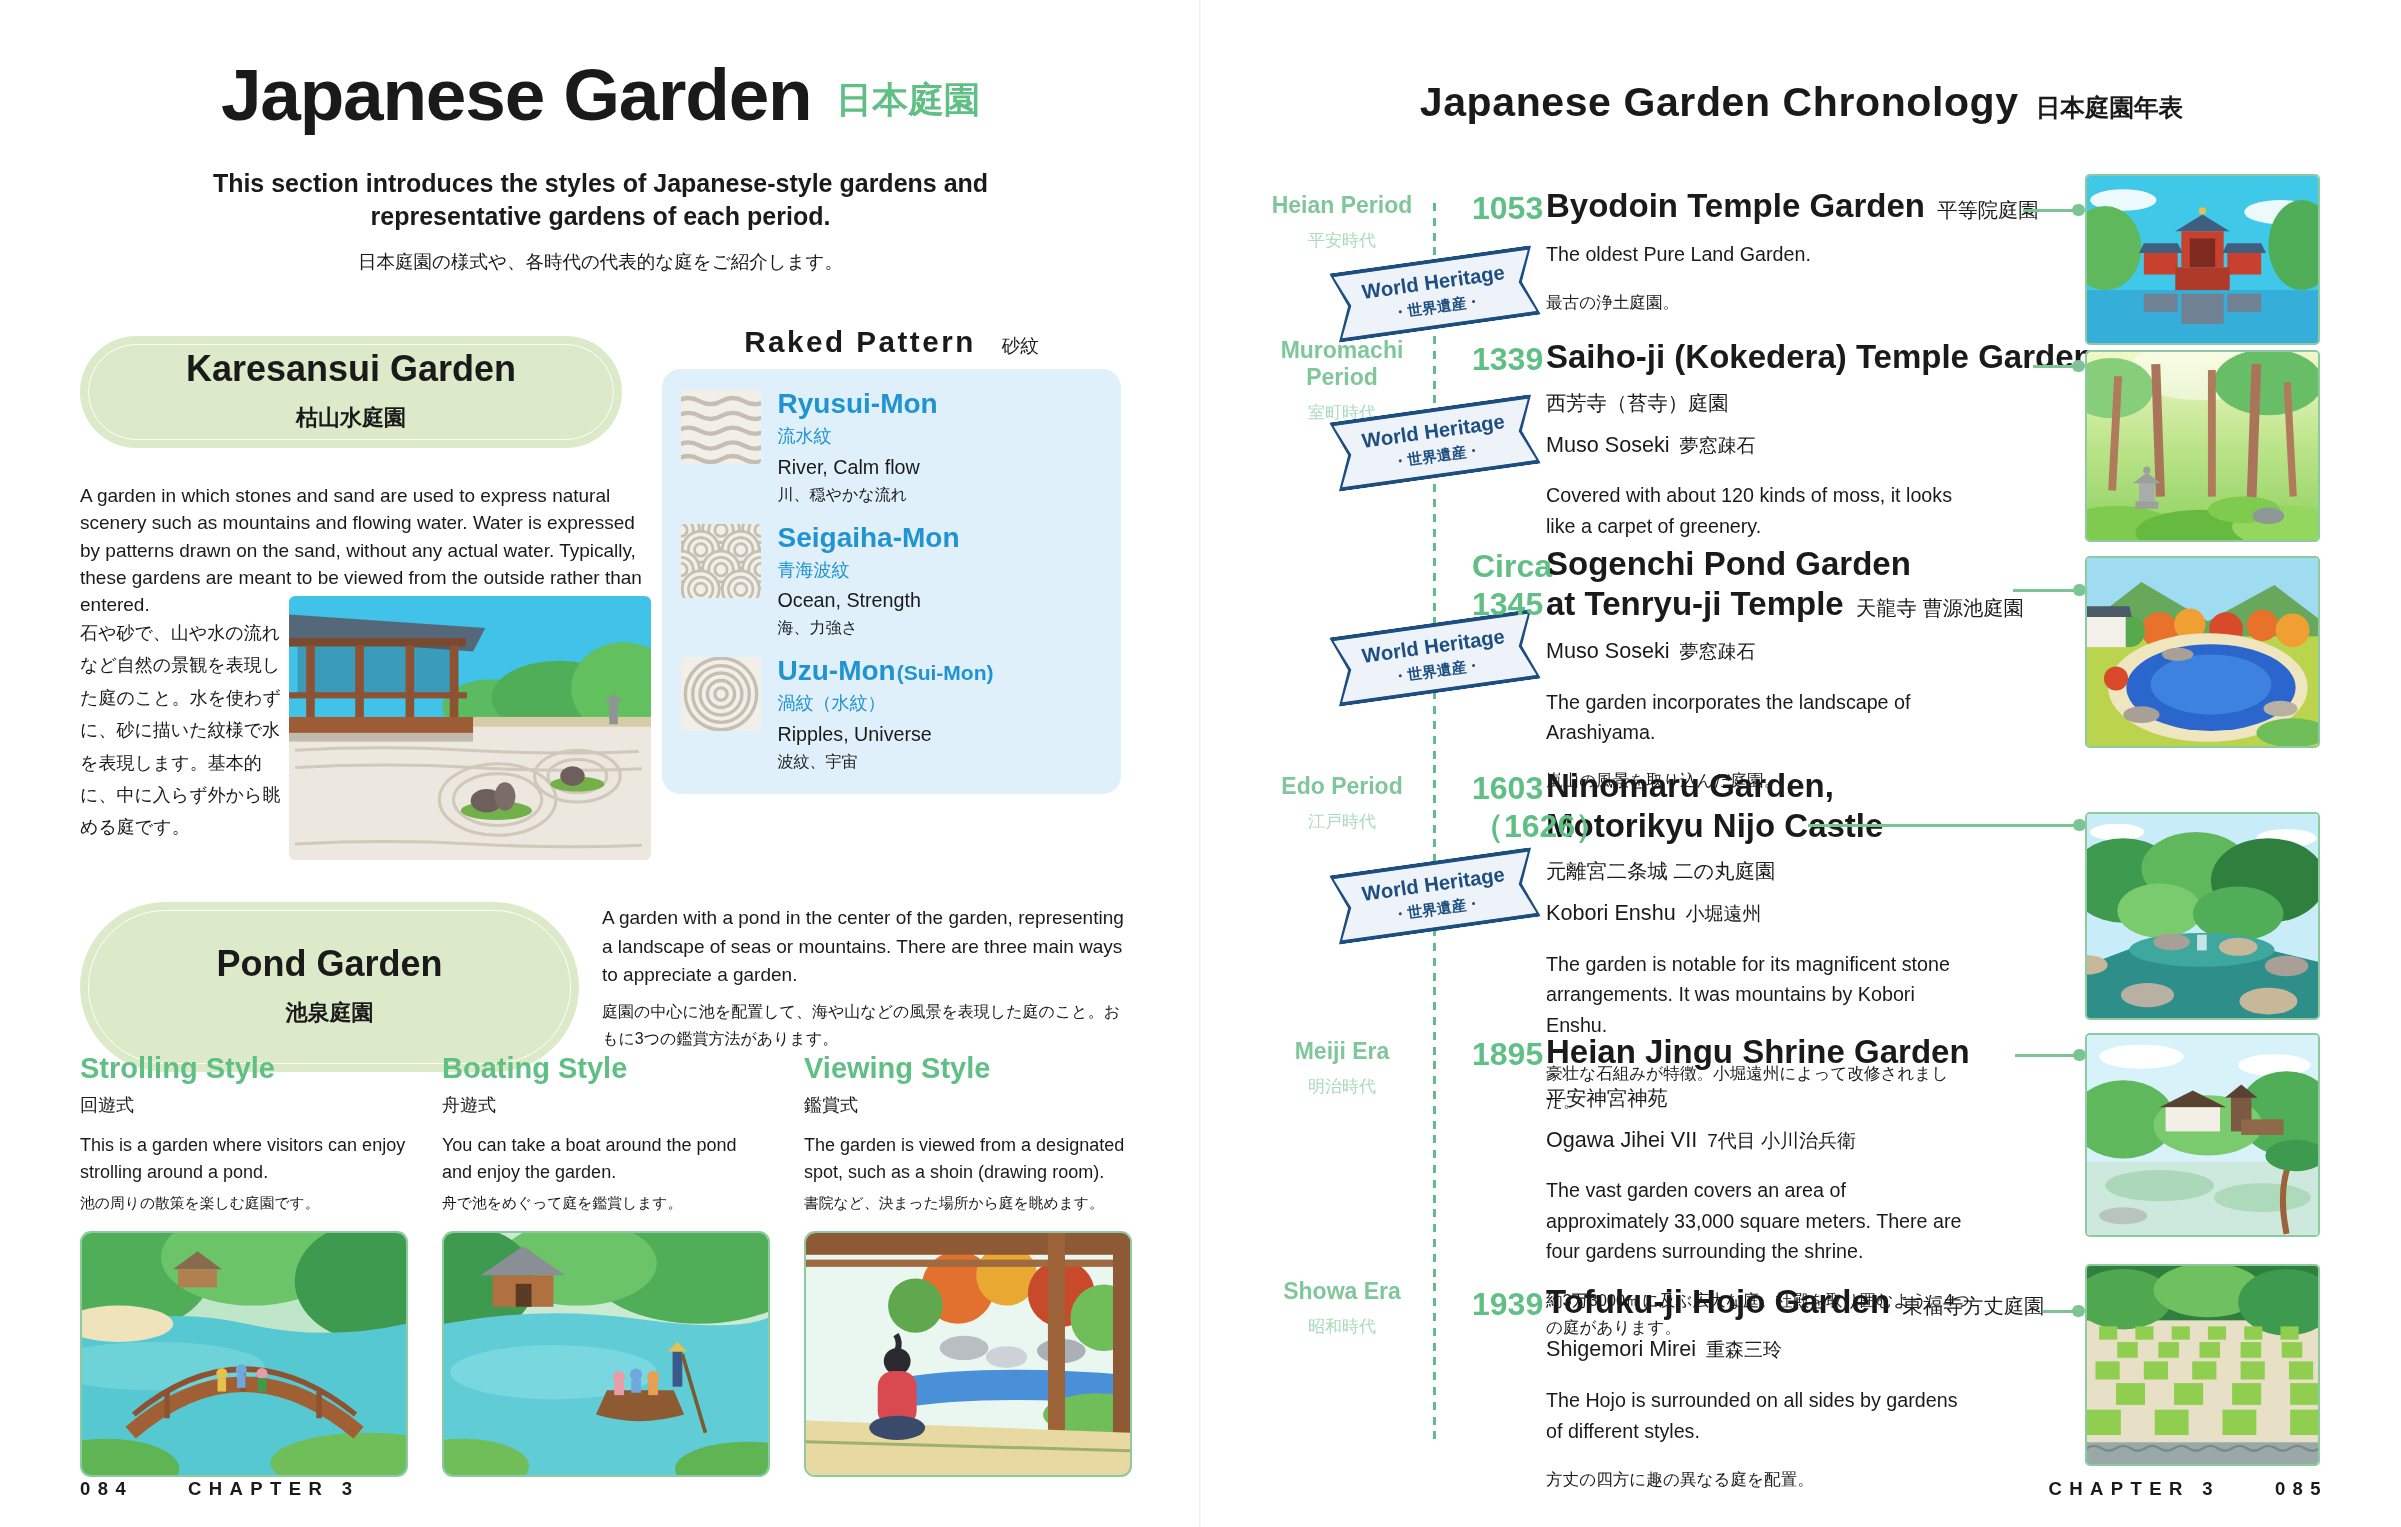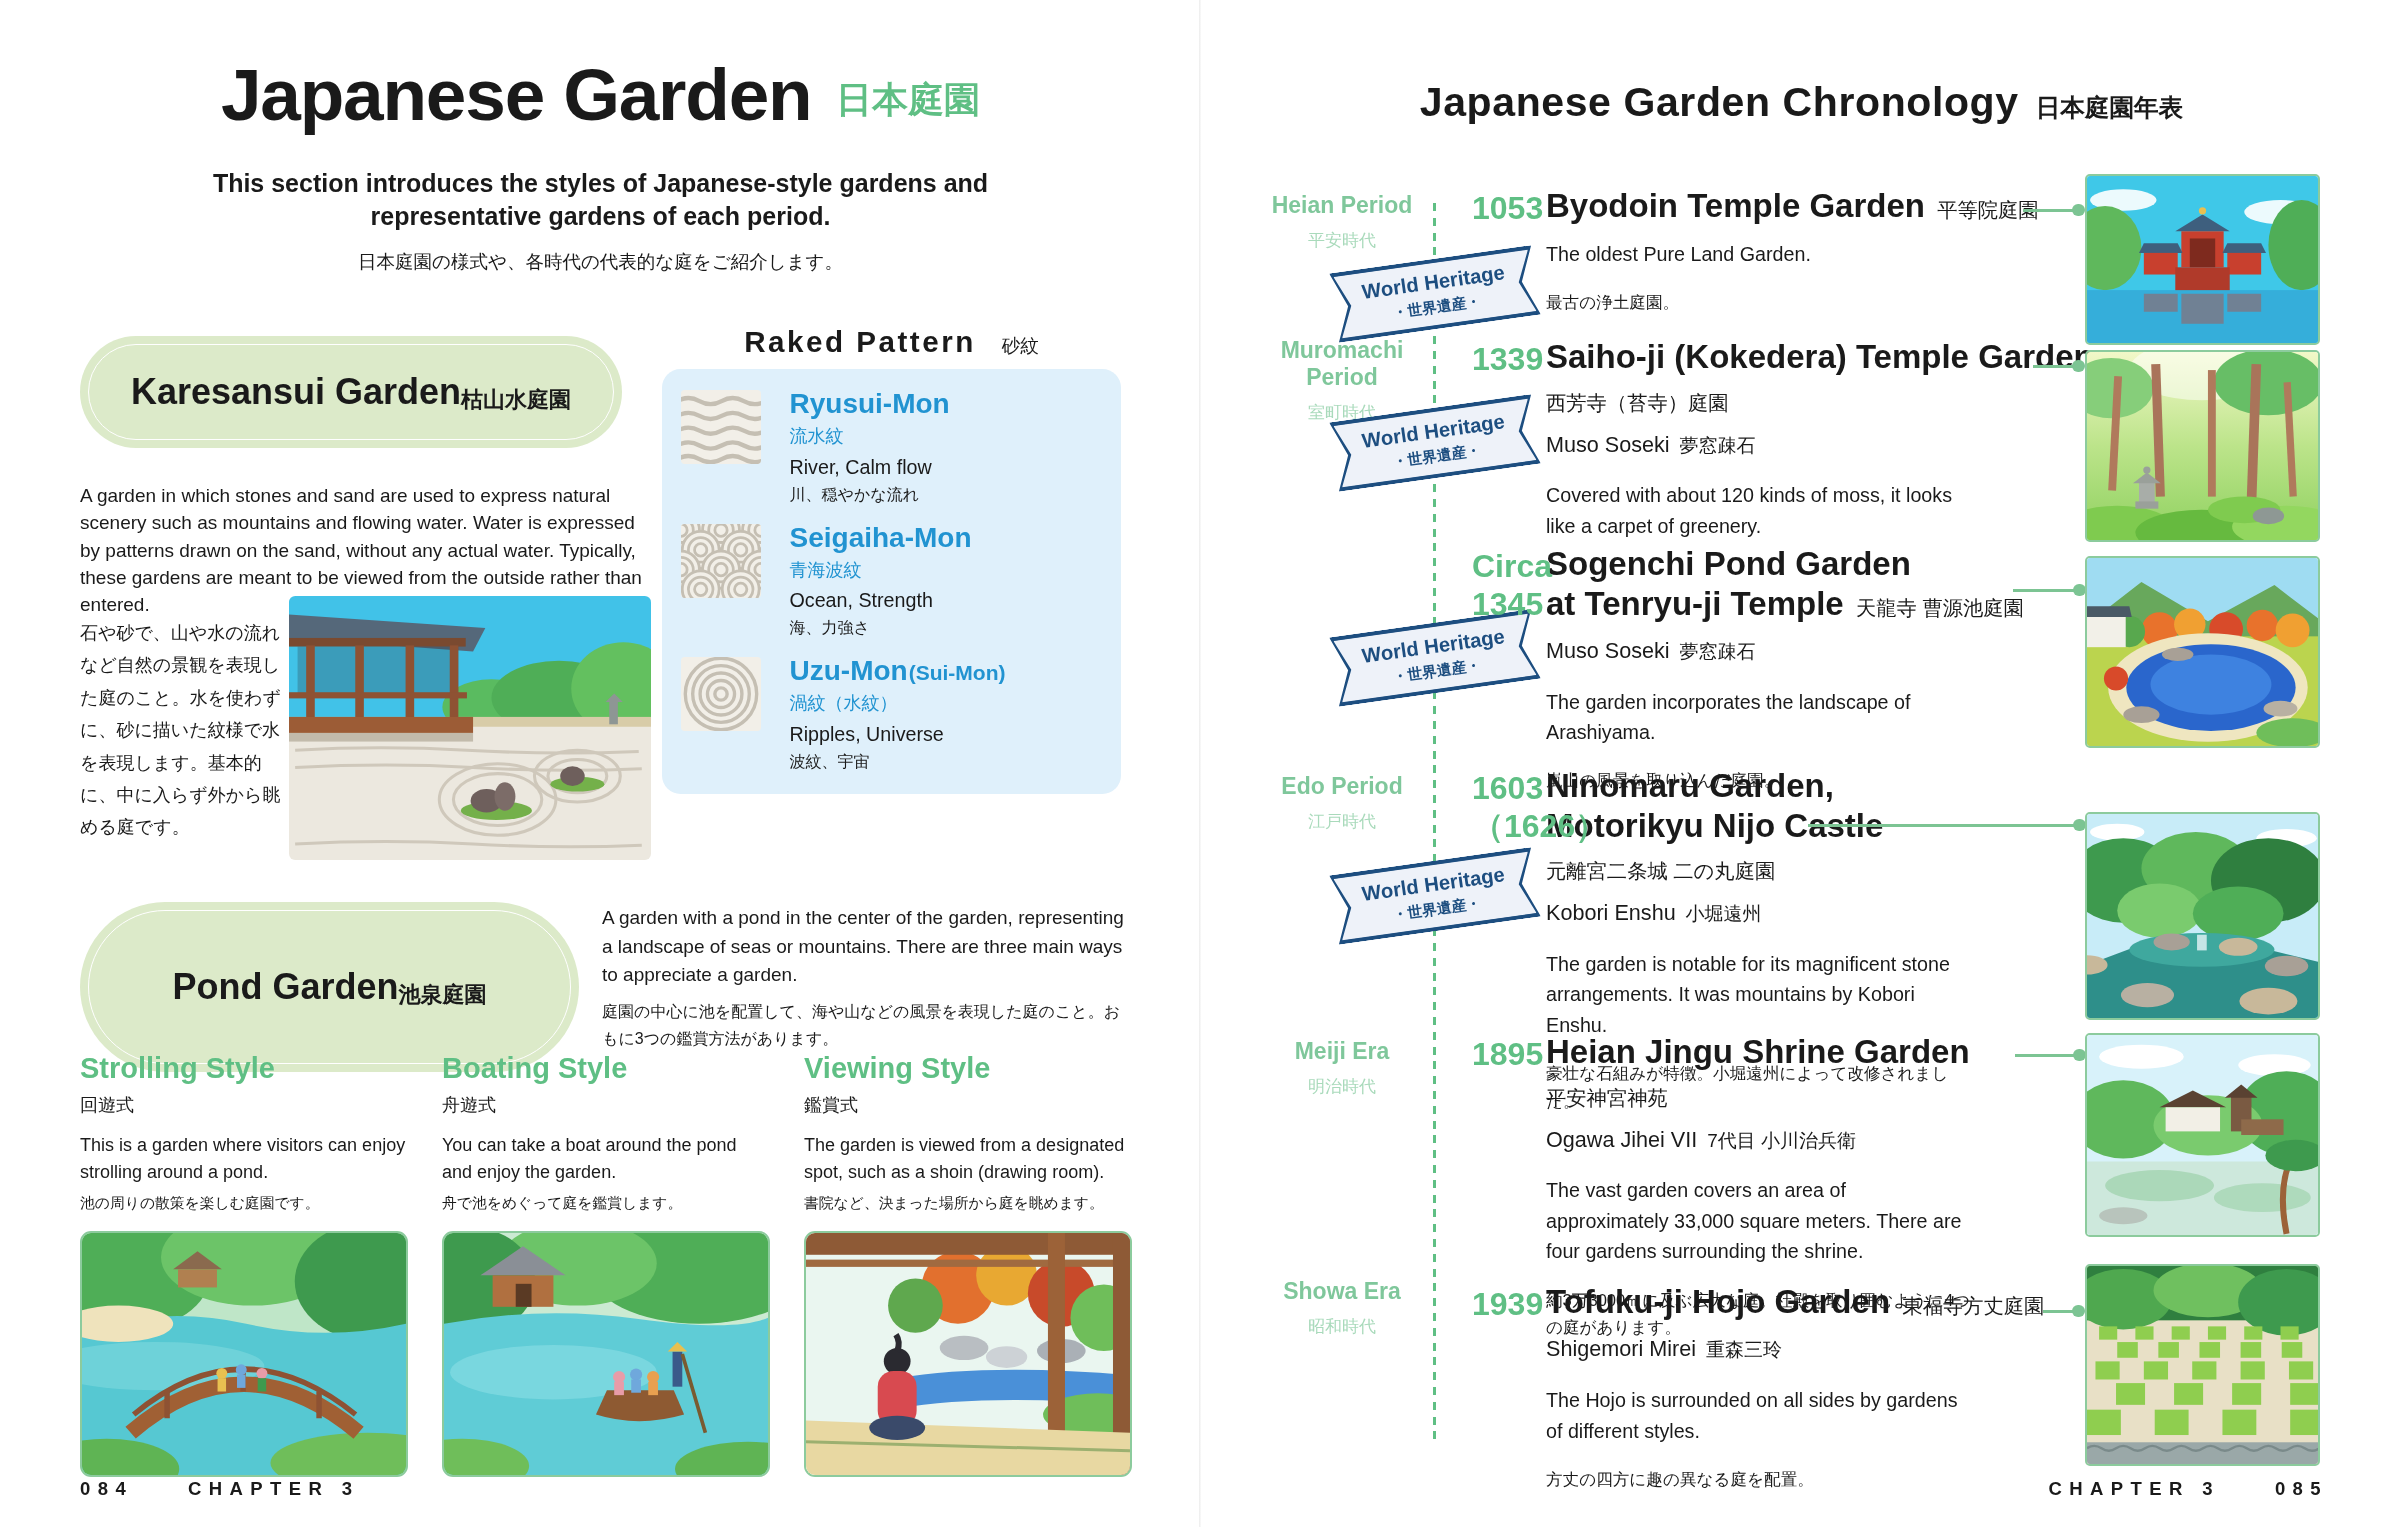--- a/index.html
+++ b/index.html
@@ -12,39 +12,39 @@
 
   
   .lp-title{position:absolute;top:58px;left:0;width:100%;display:flex;justify-content:center;
             align-items:flex-end;gap:24.6px;}
   .lp-title .en{font-size:73px;font-weight:700;letter-spacing:-1.2px;line-height:1;}
   .lp-title .jp{font-size:36px;font-weight:700;color:#5FBF84;padding-bottom:6.2px;}
   .lp-sub{position:absolute;top:167px;left:0;width:100%;text-align:center;}
   .lp-sub .en{font-size:25px;font-weight:700;line-height:1.32;max-width:800px;margin:0 auto;}
   .lp-sub .jp{font-size:18.5px;margin-top:16px;}
 
-  .pill{position:absolute;background:#DCEAC9;border-radius:615px;display:flex;
+  .pill{position:absolute;background:#DCEAC9;border-radius:615px;display:flex;flex-direction:column;
         justify-content:center;align-items:center;text-align:center;}
   .pill::after{content:"";position:absolute;inset:8px;border:1.8px solid #ffffff;border-radius:615px;pointer-events:none;}
   .pill .t{font-size:36px;font-weight:700;line-height:1;}
   .pill .tj{font-size:22px;font-weight:700;margin-top:16px;}
   #karesansui-pill{left:80px;top:336px;width:542px;height:112px;}
   #pond-pill{left:80px;top:902px;width:499px;height:170px;}
 
   .kare-desc{position:absolute;left:80px;top:463px;width:579px;font-size:19px;line-height:1.44;}
   .kare-jp{position:absolute;left:80px;top:599px;width:208px;font-size:18px;line-height:1.8;}
   .kare-img{position:absolute;left:289px;top:596px;width:362px;height:264px;border-radius:6.2px;overflow:hidden;}
 
   .raked-head{position:absolute;left:662px;top:325px;width:459px;text-align:center;white-space:nowrap;}
   .raked-head .t{font-size:29.6px;font-weight:700;letter-spacing:2.5px;}
   .raked-head .tj{font-size:18.5px;margin-left:26px;}
   .raked-panel{position:absolute;left:662px;top:369px;width:459px;height:425px;background:#DFF0FB;
                border-radius:18.5px;box-sizing:border-box;padding:21px 18.5px;display:flex;
                flex-direction:column;justify-content:space-between;}
-  .pattern-row{display:flex;gap:29px;align-items:flex-start;}
+  .pattern-row{display:flex;gap:17px;align-items:flex-start;}
   .pattern-thumb{width:80px;height:74px;border-radius:3.7px;overflow:hidden;flex:none;}
   .pattern-thumb svg{display:block;width:100%;height:100%;}
   .p-name{font-size:28px;font-weight:700;color:#2193D1;line-height:1;}
   .p-name .sfx{font-size:21px;margin-left:1px;}
   .p-njp{font-size:18px;color:#2193D1;margin-top:6.2px;}
   .p-mean{font-size:19.7px;margin-top:7.4px;}
   .p-mjp{font-size:16px;margin-top:6.2px;}
 
   .pond-desc{position:absolute;left:602px;top:904px;width:523px;}
   .pond-desc .en{font-size:19px;line-height:1.5;}

